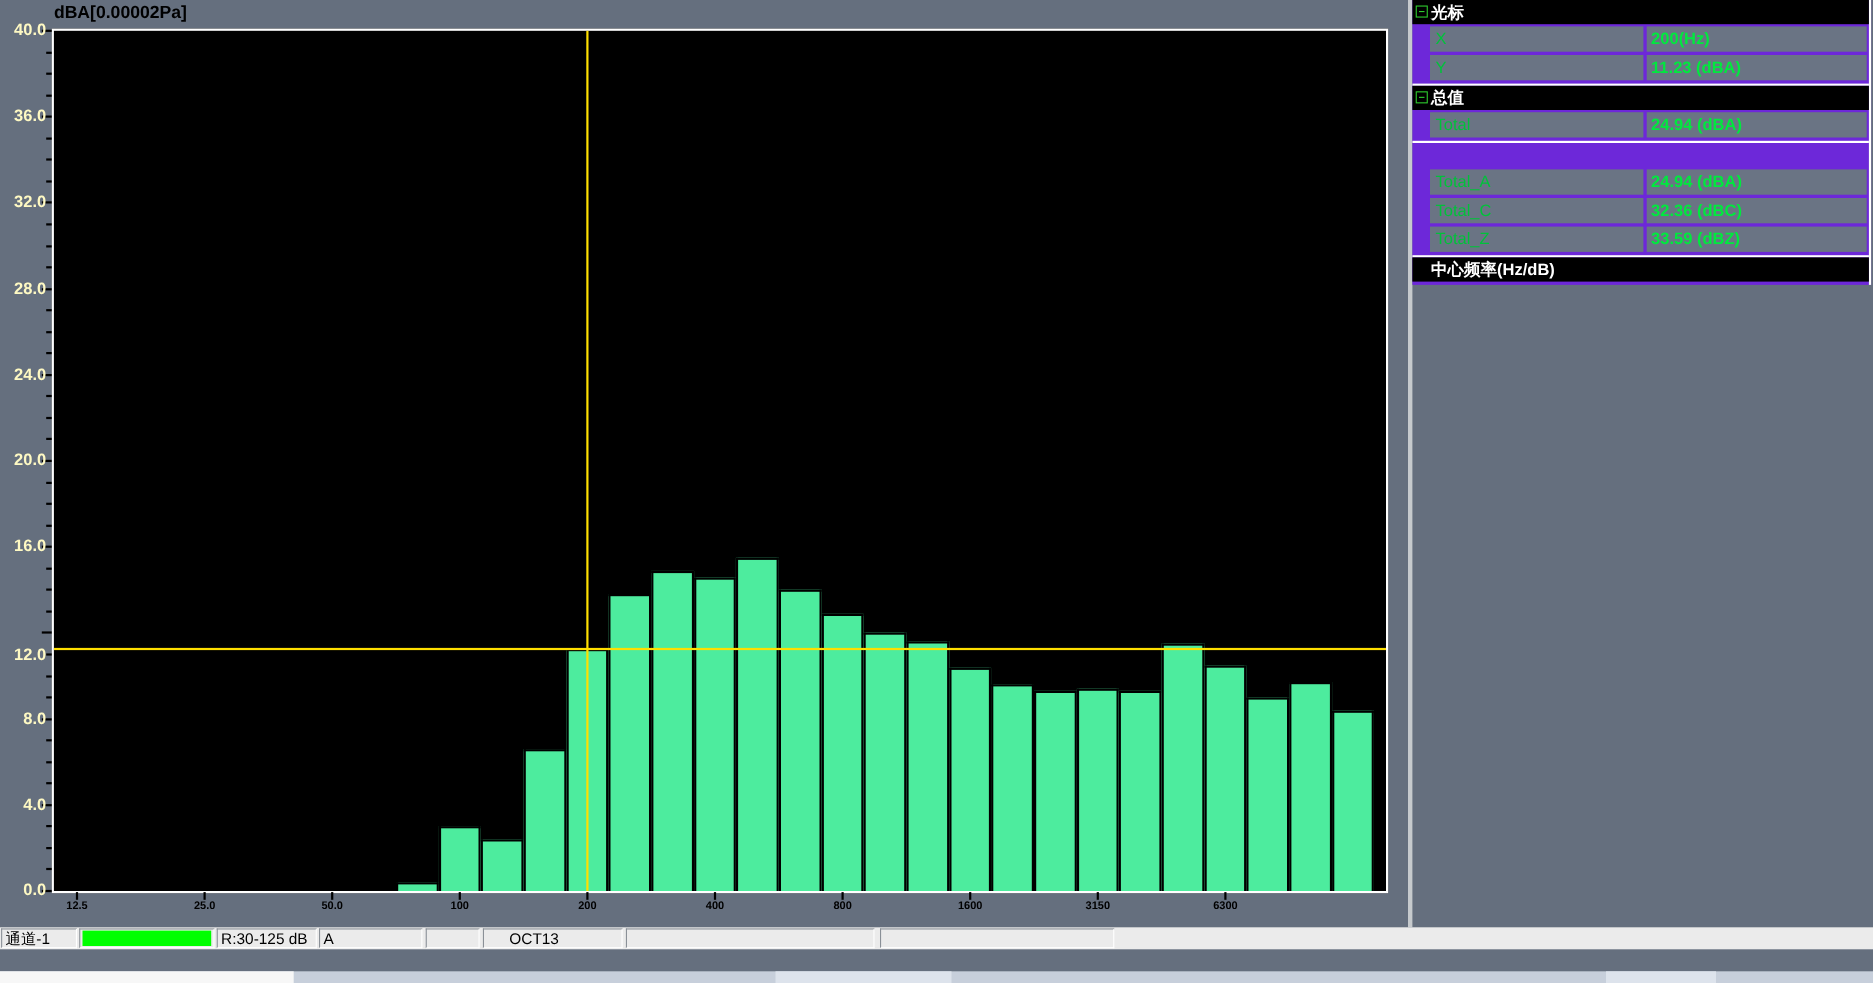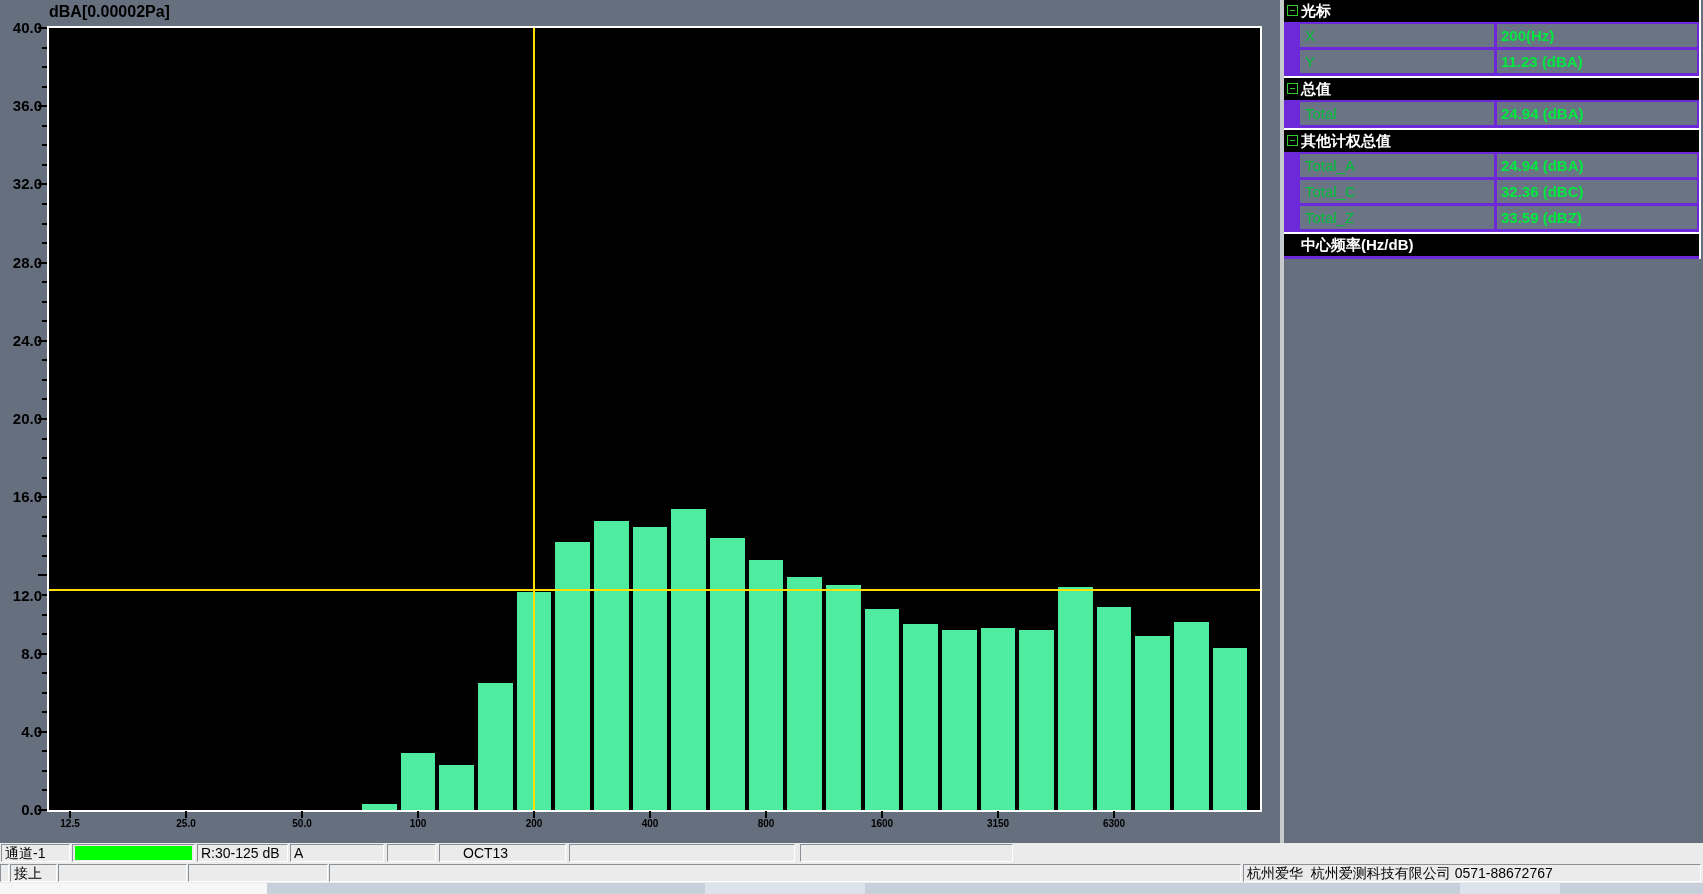--- a/index.html
+++ b/index.html
@@ -7,21 +7,21 @@
           font-family:"Liberation Sans",sans-serif;overflow:hidden;}
 
   
   .plot-title{position:absolute;left:49px;top:3px;font-size:16px;font-weight:bold;color:#000;}
   .plot-frame{position:absolute;left:47px;top:26px;width:1211px;height:782px;
               background:#000;border:2px solid #fff;}
   .bar{position:absolute;bottom:0;background:#4dec9e;border:2px solid #000;border-bottom:none;box-sizing:border-box;}
   .cursor-v{position:absolute;top:0;bottom:0;width:2px;background:#ffdf00;}
   .cursor-h{position:absolute;left:0;right:0;height:2px;background:#ffdf00;}
 
-  .ylab{position:absolute;left:0;width:42px;text-align:right;font-size:15px;font-weight:bold;color:#000000;height:18px;line-height:18px;}
+  .ylab{position:absolute;left:0;width:42px;text-align:right;font-size:15px;font-weight:bold;color:#fef9c3;height:18px;line-height:18px;}
   .ytick{position:absolute;background:#000;height:2px;}
   .xtick{position:absolute;width:2px;height:7px;background:#000;top:811px;}
   .xlab{position:absolute;top:818px;width:70px;text-align:center;font-size:10px;font-weight:bold;color:#000;}
 
   
   .panel{position:absolute;left:1280px;top:0;width:423px;height:843px;background:#656f7e;}
   .panel-lborder{position:absolute;left:0;top:0;width:4px;height:843px;background:#c6cacd;}
   .panel-black{position:absolute;left:4px;top:0;width:417px;background:#6d28d9;border-right:2px solid #fff;box-sizing:border-box;}
   .p-header{position:absolute;left:0;width:100%;height:22px;background:#000;}
   .p-header .ph-text{position:absolute;left:17px;top:2px;color:#fff;font-size:15px;font-weight:bold;}
@@ -178,26 +178,20 @@
           <div class="collapse-box">
             <i></i>
           </div>
           <div class="ph-text">总值</div>
         </div>
         <div class="p-row" style="top: 102px;">
           <div class="p-cell-label">Total</div>
           <div class="p-cell-value">24.94 (dBA)</div>
         </div>
         <div class="p-sep" style="top: 128px;"></div>
-        <div class="p-header" style="top: 130px;">
-          <div class="collapse-box">
-            <i></i>
-          </div>
-          <div class="ph-text">其他计权总值</div>
-        </div>
         <div class="p-row" style="top: 154px;">
           <div class="p-cell-label">Total_A</div>
           <div class="p-cell-value">24.94 (dBA)</div>
         </div>
         <div class="p-row" style="top: 180px;">
           <div class="p-cell-label">Total_C</div>
           <div class="p-cell-value">32.36 (dBC)</div>
         </div>
         <div class="p-row" style="top: 206px;">
           <div class="p-cell-label">Total_Z</div>
@@ -213,28 +207,20 @@
   <div class="sb" style="top:843px;height:20px;" id="sb1">
       <div class="sb-cell" style="left: 1px; width: 69px;">通道-1</div>
       <div class="sb-cell" style="left: 72px; width: 123px;"><div class="sb-swatch" style="background: rgb(0, 255, 0);"></div></div>
       <div class="sb-cell" style="left: 197px; width: 91px;">R:30-125 dB</div>
       <div class="sb-cell" style="left: 290px; width: 94px;">A</div>
       <div class="sb-cell" style="left: 387px; width: 49px;"></div>
       <div class="sb-cell" style="left: 439px; width: 127px; padding-left: 23px;">OCT13</div>
       <div class="sb-cell" style="left: 569px; width: 226px;"></div>
       <div class="sb-cell" style="left: 800px; width: 213px;"></div>
     </div>
-  <div class="sb" style="top:863px;height:20px;" id="sb2">
-      <div class="sb-cell" style="left: 0px; width: 9px;"></div>
-      <div class="sb-cell" style="left: 10px; width: 47px;">接上</div>
-      <div class="sb-cell" style="left: 58px; width: 129px;"></div>
-      <div class="sb-cell" style="left: 188px; width: 140px;"></div>
-      <div class="sb-cell" style="left: 329px; width: 912px;"></div>
-      <div class="sb-cell" style="left: 1243px; width: 458px;">杭州爱华  杭州爱测科技有限公司 0571-88672767</div>
-    </div>
 
   <div class="bottom-strip">
     <div class="bs-left"></div>
     <div class="bs-patch" style="left:705px;width:160px;"></div>
     <div class="bs-patch" style="left:1460px;width:100px;"></div>
   </div>
 
 </div>
 
 </body></html>

